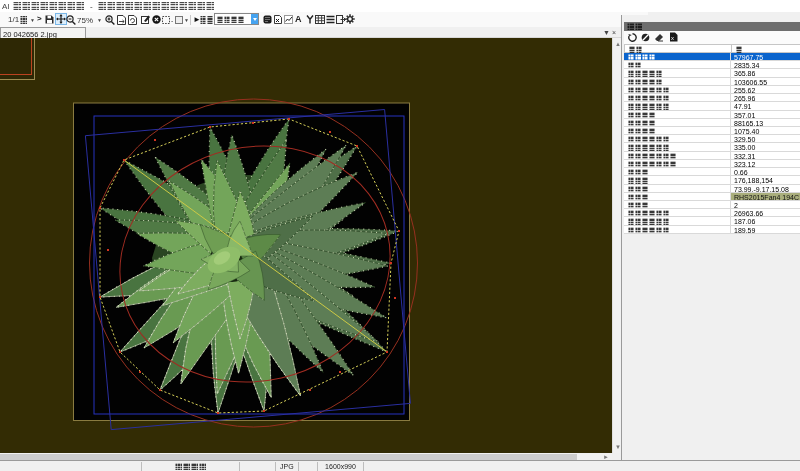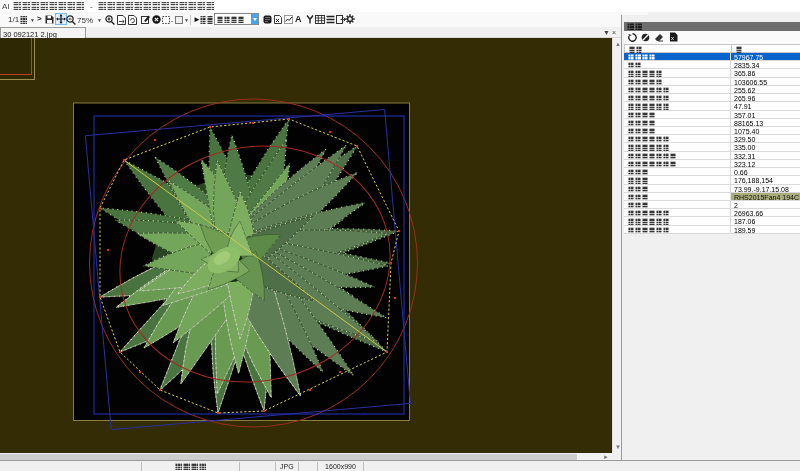--- a/index.html
+++ b/index.html
@@ -131,21 +131,21 @@
     </svg>
     <svg width="10" height="10" viewBox="0 0 10 10" style="position:absolute;left:345px;top:2px;">
       <circle cx="5" cy="5" r="2.4" fill="none" stroke="#222" stroke-width="1.4"></circle>
       <g stroke="#222" stroke-width="1.5">
         <path d="M5,0.3v1.6M5,8.1v1.6M0.3,5h1.6M8.1,5h1.6M1.7,1.7l1.1,1.1M7.2,7.2l1.1,1.1M8.3,1.7L7.2,2.8M2.8,7.2L1.7,8.3"></path>
       </g>
     </svg>
   </div>
 
 <div id="tabrow" class="abs">
-  <div id="tab1">30 092121 2.jpg</div>
+  <div id="tab1">20 042656 2.jpg</div>
   <div class="arr" style="left:603px;top:3px;color:#444;font-size:7px">▼</div>
   <div class="arr" style="left:612px;top:3px;color:#444;font-size:7px">×</div>
 </div>
 
 <div id="canvas" class="abs">
 <svg width="612" height="415" viewBox="0 38 612 415" style="position:absolute;left:0;top:0">
 <rect x="73.5" y="103" width="336" height="317.5" fill="#020202" stroke="#8a7b40" stroke-width="1"></rect>
 <g clip-path="url(#imgclip)">
 <polygon points="332,258 333,292 319,324 289,343 256,350 224,350 194,338 170,317 157,288 152,258 161,229 176,204 198,185 225,175 255,175 282,185 304,204 319,229" fill="#2a4522"></polygon>
 <path d="M265.3,258.4 Q279.6,193.8 289.0,119.0 Q243.4,181.1 220.0,242.5 L242.7,250.5 Z" fill="#497440" stroke="#1c3517" stroke-width="0.5"></path>

